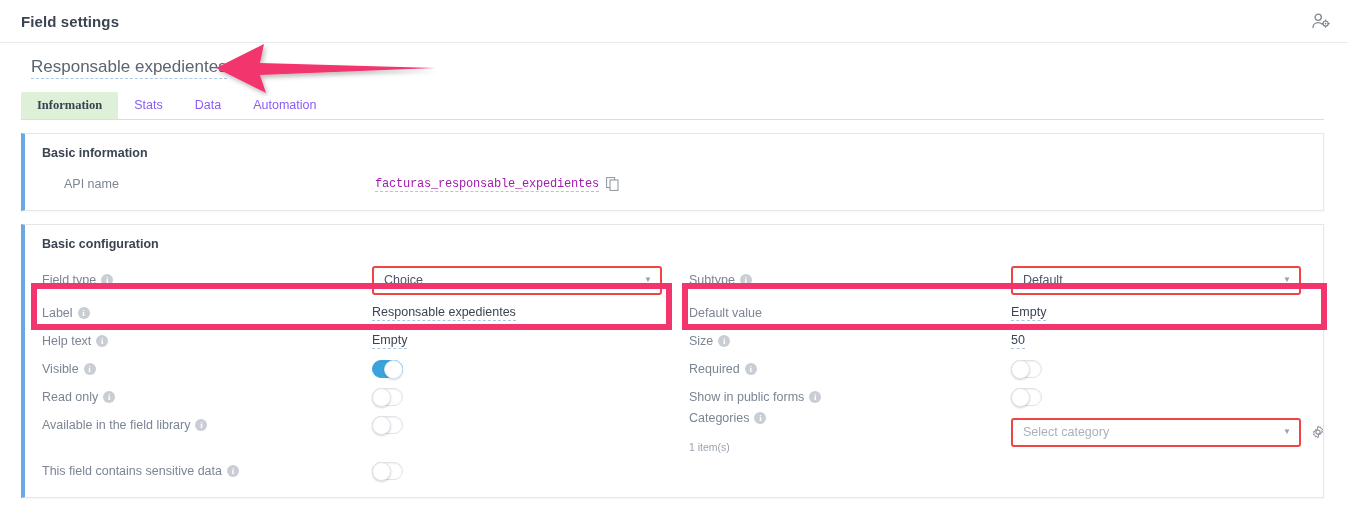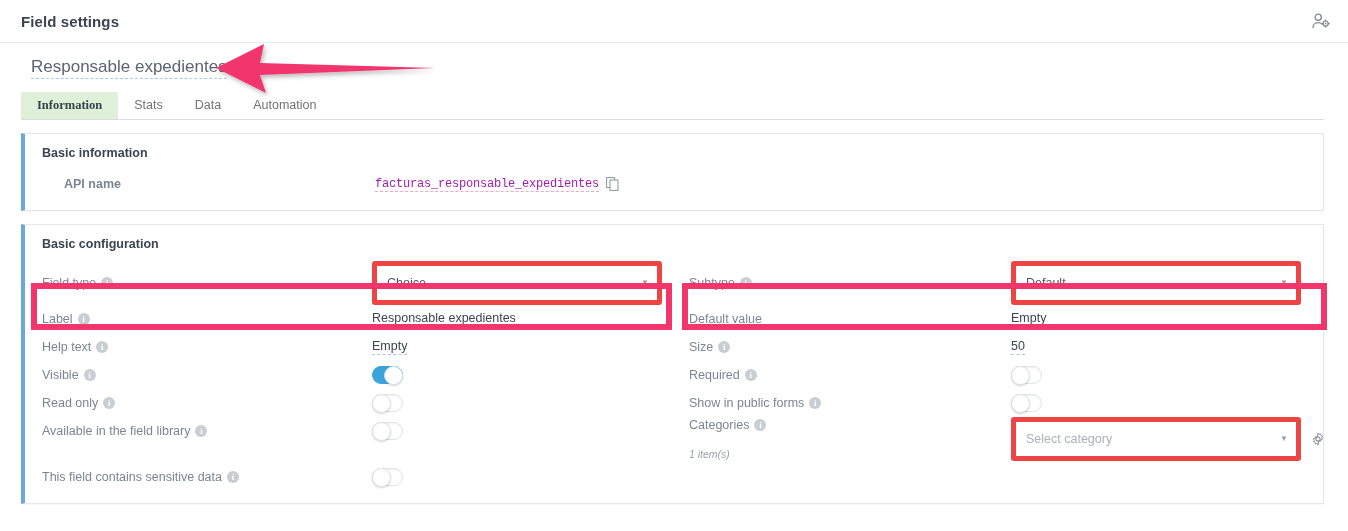--- a/index.html
+++ b/index.html
@@ -74,21 +74,21 @@
     margin-right: 24px;
     display: flex;
     align-items: flex-end;
     border-bottom: 1px solid #d9dde2;
     height: 26px;
     position: relative;
   }
   .tab {
     font-size: 12.5px;
     padding: 6px 16px 7px 16px;
-    color: #737373;
+    color: #8b5cf6;
     cursor: pointer;
     line-height: 14px;
     white-space: nowrap;
   }
   .tab.active {
     background: #dff0d8;
     color: #39434f;
     font-weight: bold;
     border-radius: 2px 2px 0 0;
     font-family: Liberation Serif, serif;
@@ -136,21 +136,20 @@
     font-size: 12.5px;
     color: #7b8593;
     display: flex;
     align-items: center;
     flex: 0 0 auto;
     width: 330px;
   }
   .row-label .sub {
     font-size: 10.5px;
     color: #9aa3ad;
-    font-style: italic;
   }
   .label-stack {
     display: flex;
     flex-direction: column;
     justify-content: center;
     gap: 16px;
   }
   .label-line { display: flex; align-items: center; }
   .row-value {
     flex: 1 1 auto;
@@ -193,22 +192,22 @@
     color: #a21caf;
     border-bottom: 1px dashed #f0a8c6;
     letter-spacing: -0.2px;
     cursor: text;
   }
   .copy-icon { margin-left: 7px; cursor: pointer; display:inline-flex; }
 
   
   .select {
     width: 290px;
-    height: 44px;
-    border: 5px solid #ef4444;
+    height: 29px;
+    border: 2px solid #ef4444;
     border-radius: 3px;
     background: #ffffff;
     display: flex;
     align-items: center;
     padding: 0 8px 0 10px;
     font-size: 12.5px;
     color: #4b5563;
     box-sizing: border-box;
     cursor: pointer;
     position: relative;
@@ -310,21 +309,21 @@
   <div class="tab active">Information</div>
   <div class="tab">Stats</div>
   <div class="tab">Data</div>
   <div class="tab">Automation</div>
 </div>
 
 <div class="card">
   <div class="card-title">Basic information</div>
   <div class="card-body">
     <div class="row">
-      <div class="row-label" style="padding-left:22px;width:311px;font-weight:bold;">
+      <div class="row-label" style="padding-left:22px;width:311px;">
         <span>API name</span>
       </div>
       <div class="row-value">
         <span class="api-name">facturas_responsable_expedientes</span>
         <span class="copy-icon">
           <svg width="13" height="14" viewBox="0 0 13 14" aria-hidden="true">
             <rect x="0.6" y="0.6" width="8" height="10" fill="none" stroke="#8b949c" stroke-width="1"></rect>
             <rect x="4" y="3" width="8" height="10.4" fill="#ffffff" stroke="#8b949c" stroke-width="1"></rect>
           </svg>
         </span>

